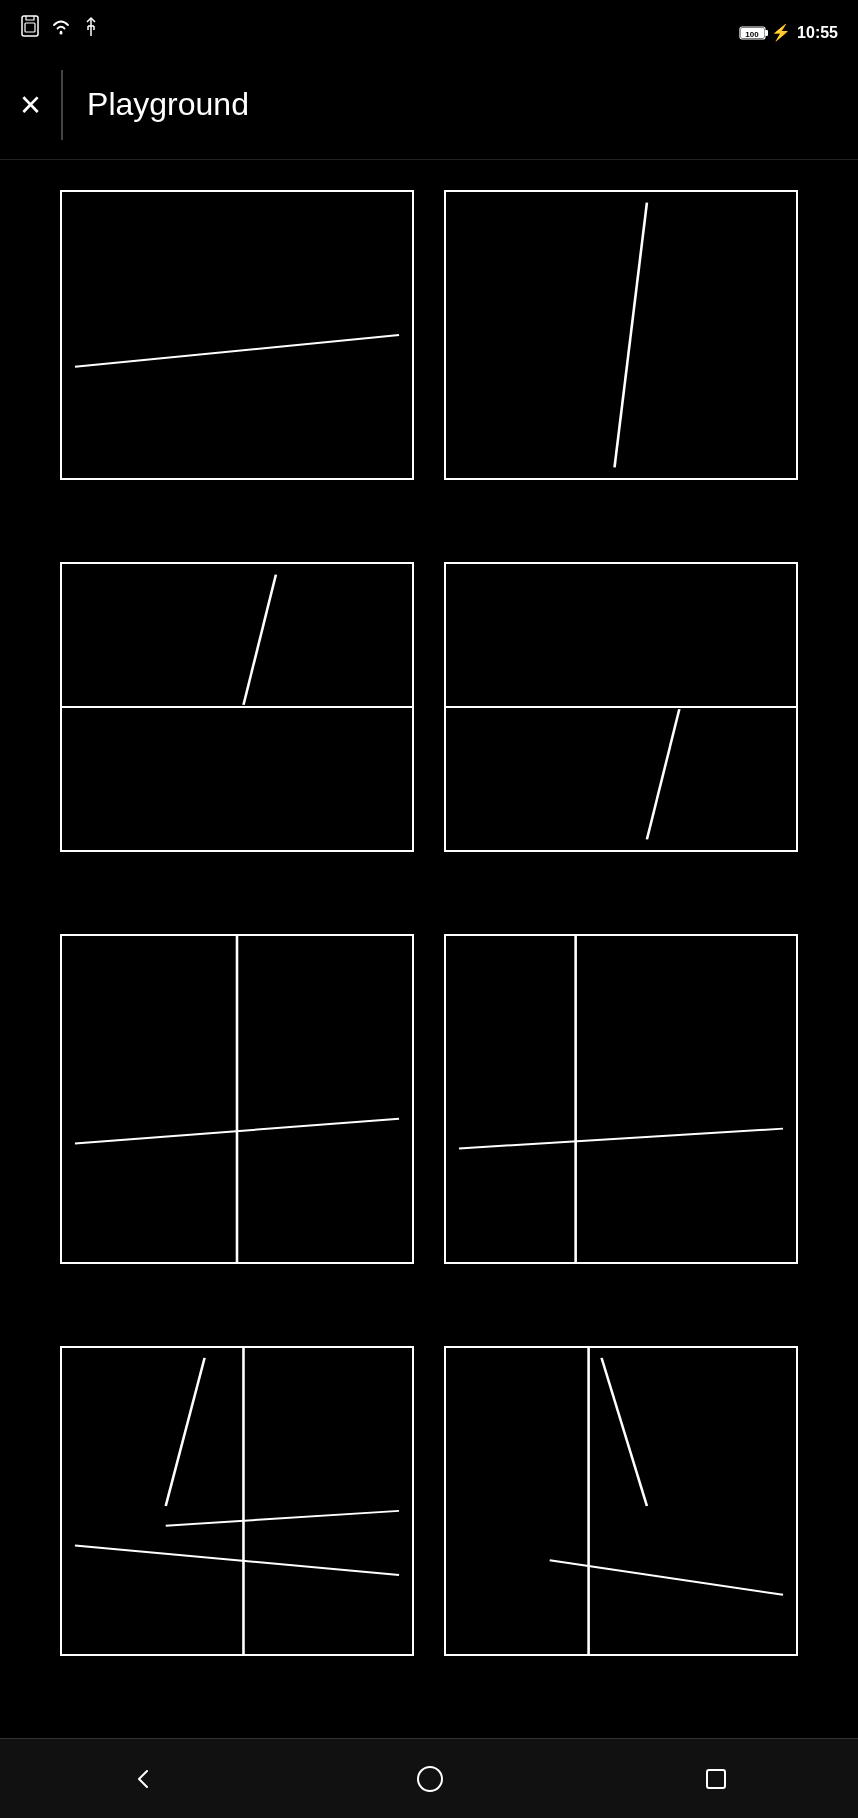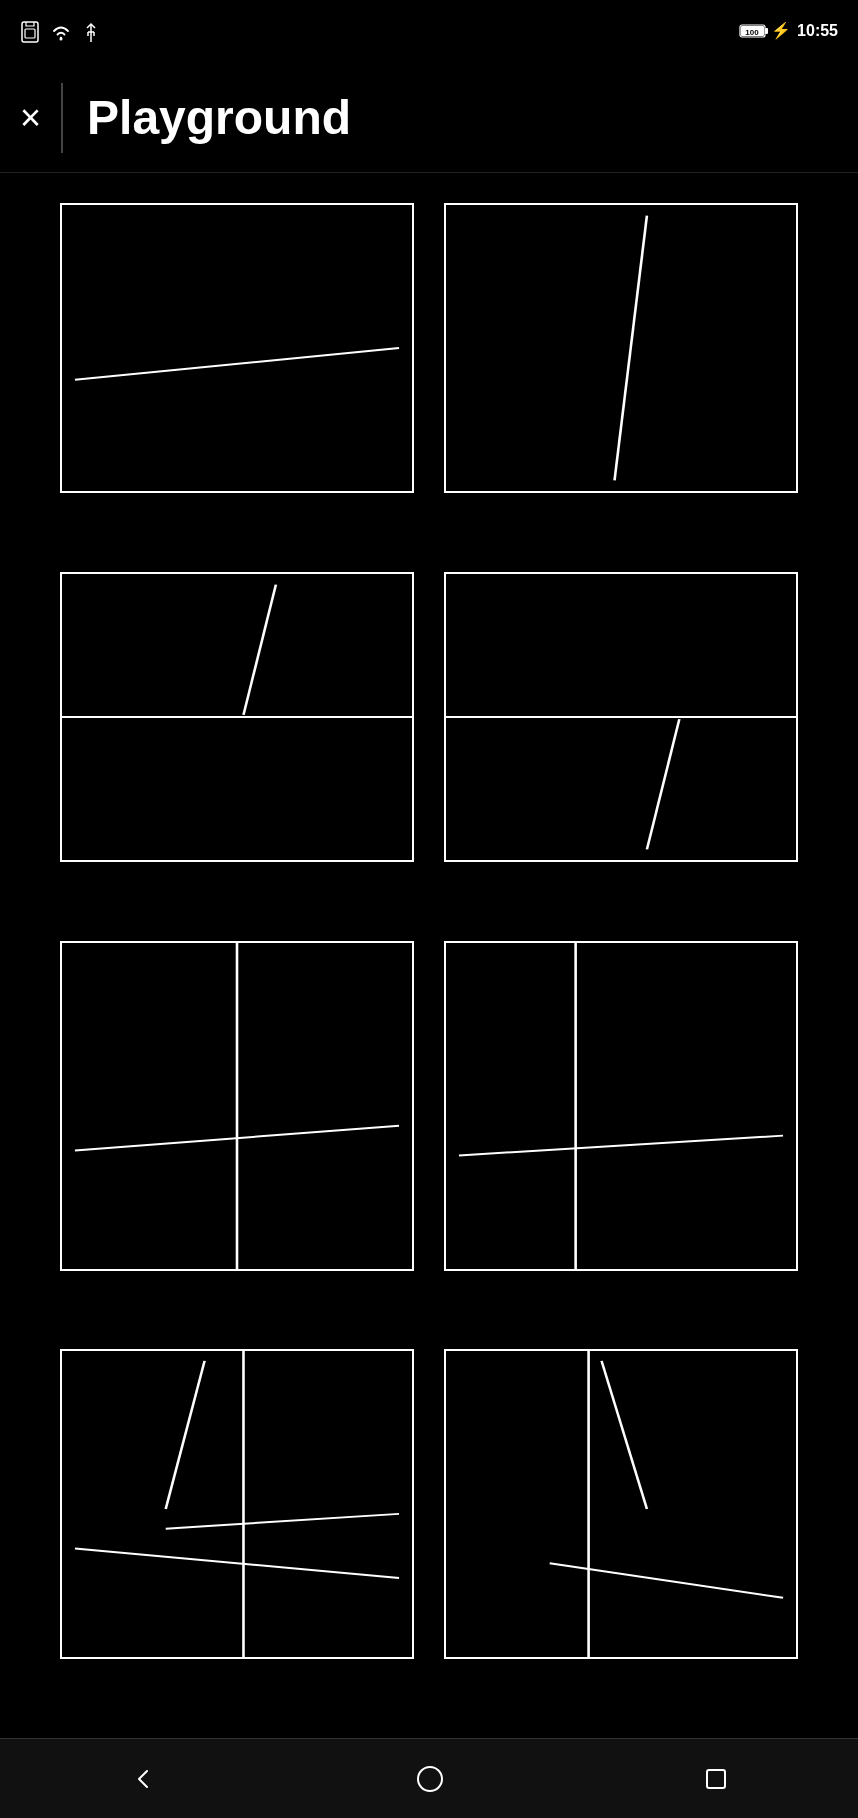--- a/index.html
+++ b/index.html
@@ -12,25 +12,24 @@
       width: 858px;
       min-height: 1818px;
       display: flex;
       flex-direction: column;
     }
 
     
     .status-bar {
       display: flex;
       justify-content: space-between;
-      align-items: flex-start;
+      align-items: flex-end;
       padding: 8px 20px;
       height: 50px;
       background: #000;
-      margin-top: 13px;
     }
 
     .status-left {
       display: flex;
       align-items: center;
       gap: 10px;
     }
 
     .status-right {
       display: flex;
@@ -60,22 +59,22 @@
     }
 
     .divider-line {
       width: 2px;
       height: 70px;
       background: #444;
       margin-right: 24px;
     }
 
     .page-title {
-      font-size: 48px;
-      font-weight: 700;
+      font-size: 32px;
+      font-weight: 400;
       color: #fff;
     }
 
     
     .grid-container {
       flex: 1;
       padding: 30px 60px;
       display: grid;
       grid-template-columns: 1fr 1fr;
       grid-template-rows: repeat(4, auto);

